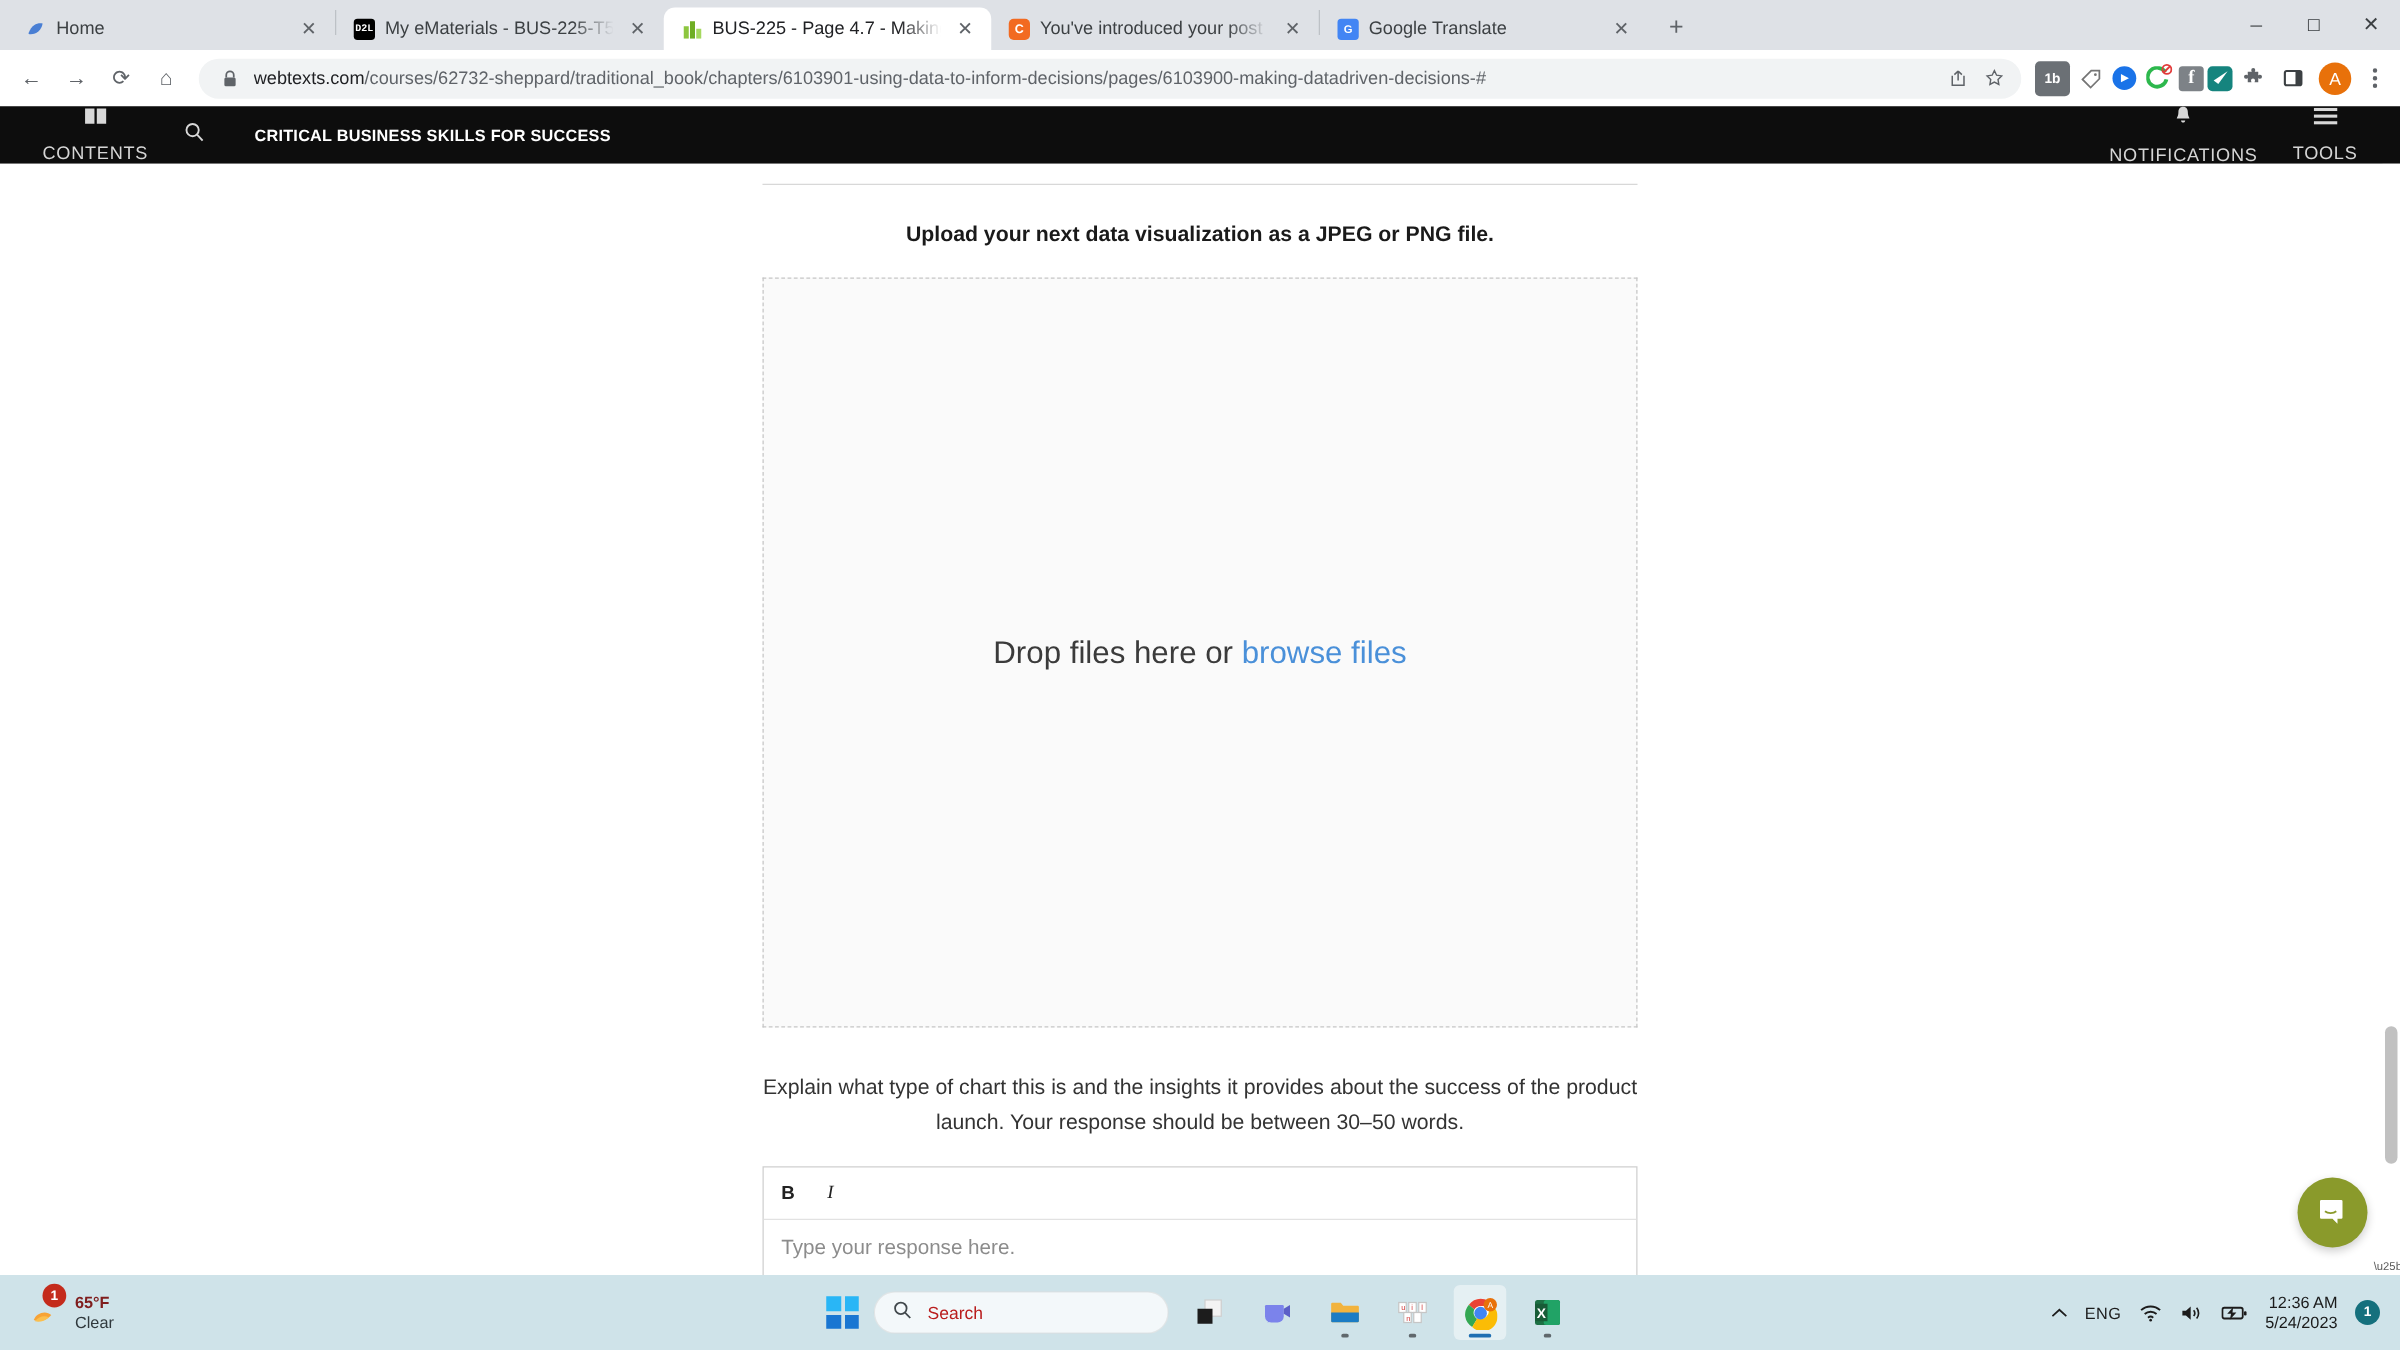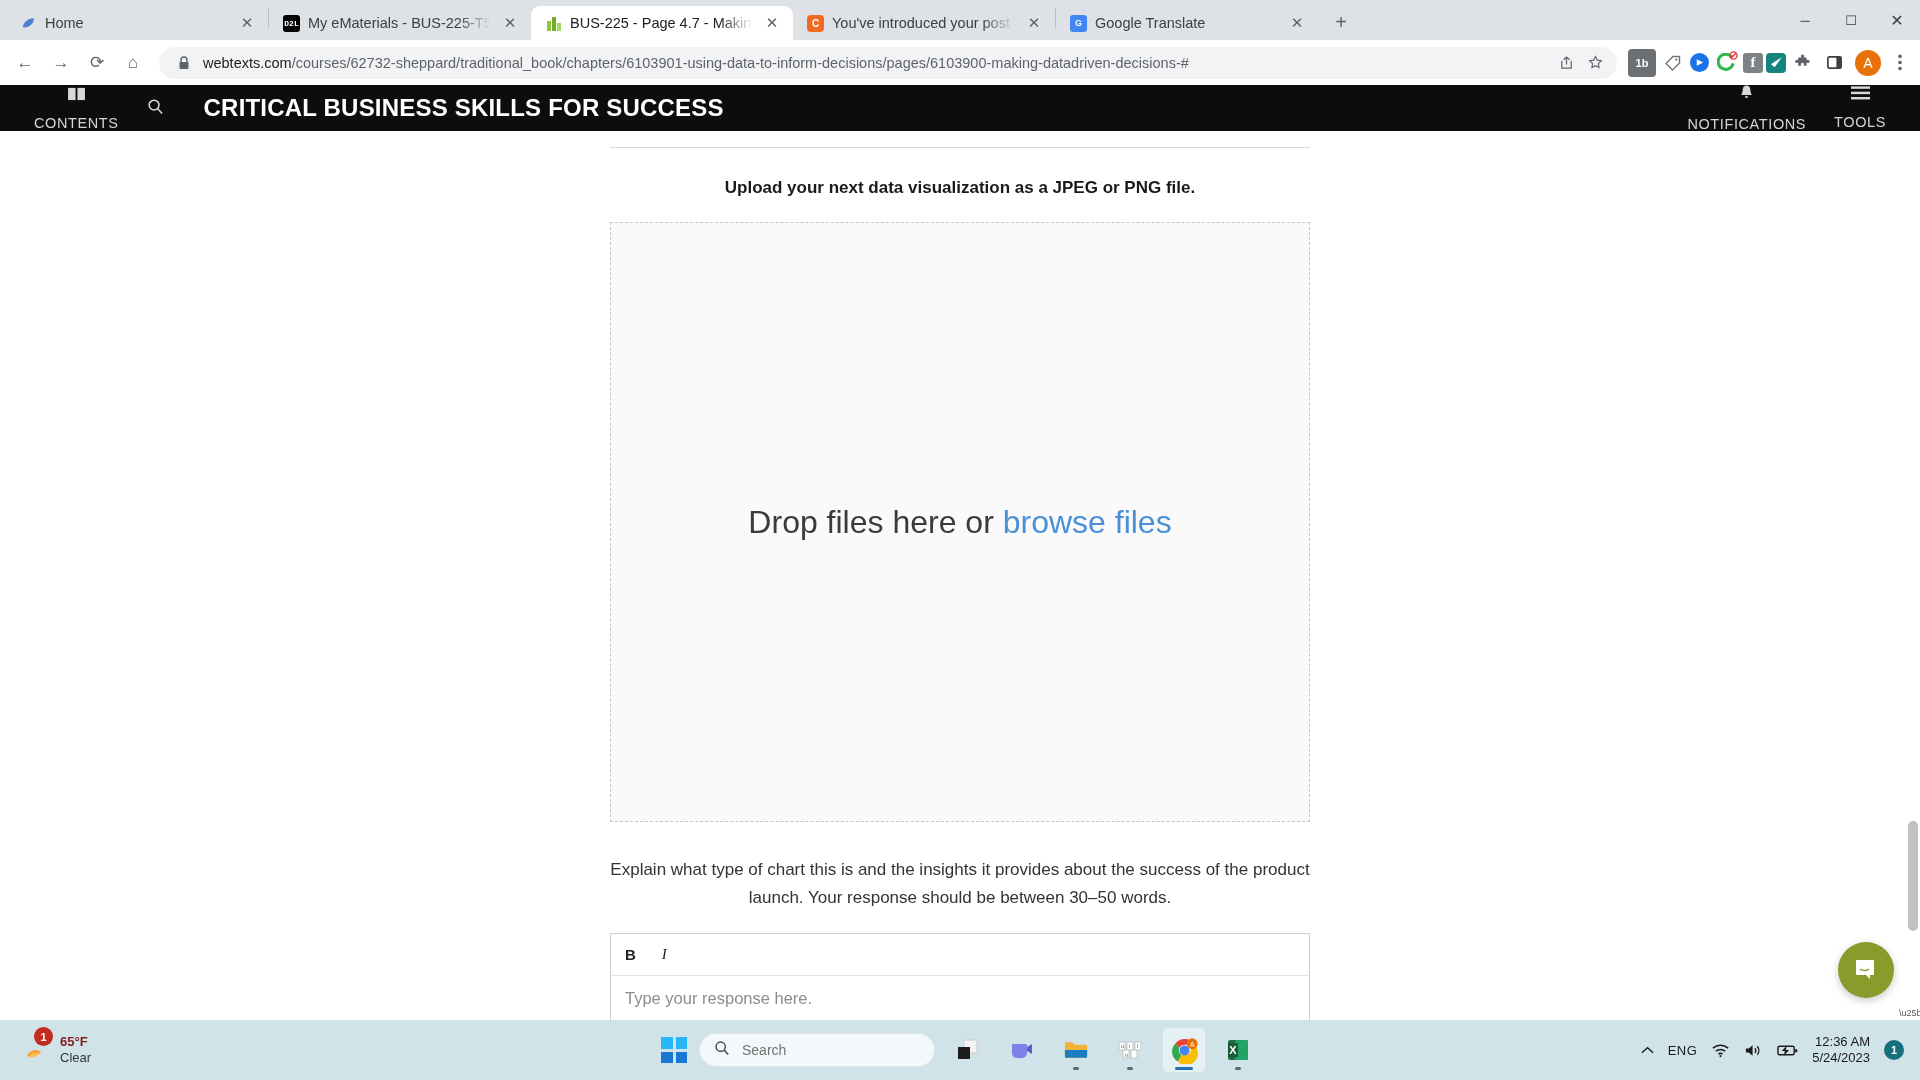--- a/index.html
+++ b/index.html
@@ -119,21 +119,21 @@
     background: #0d0d0d;
     display:flex;
     align-items:center;
     padding: 0 20px;
     color: #ffffff;
   }
   .sh-left { display:flex; align-items:center; gap: 0; }
   .sh-item { display:flex; align-items:center; gap:10px; padding: 0 14px; flex-direction: column; }
   .sh-label { font-size: 14.5px; letter-spacing: .6px; color:#d6d6d6; font-family:"Liberation Sans", sans-serif; }
   .sh-title {
-    font-size: 24px; font-weight: bold; letter-spacing:.2px;
+    font-size: 13px; font-weight: bold; letter-spacing:.2px;
     margin-left: 26px; color:#ffffff;
   }
   .sh-right { margin-left:auto; display:flex; align-items:center; }
 
   
   .page {
     height: calc(1020px - 40px - 45px - 46px);
     background: #ffffff;
     overflow: hidden;
     position: relative;
@@ -152,21 +152,21 @@
     font-weight: 600;
     margin-bottom: 24px;
   }
   .dropzone {
     height: 600px;
     border: 1px dashed #c6c6c6;
     background: #fafafa;
     display:flex; align-items:center; justify-content:center;
     margin-bottom: 34px;
   }
-  .dz-text { font-size: 32px; color: #3b3b3b; font-weight: 300;}
+  .dz-text { font-size: 25px; color: #3b3b3b; font-weight: 300;}
   .dz-link { color: #4a90d9; font-weight: 300; }
   .explain-text {
     font-size: 17px;
     color: #333333;
     line-height: 1.62;
     margin-bottom: 22px;
   }
   .editor { border: 1px solid #cfcfcf; background:#fff; }
   .editor-toolbar {
     height: 42px; display:flex; align-items:center;
@@ -225,21 +225,21 @@
   .win-logo i:nth-child(1){background:#29b6f6;}
   .win-logo i:nth-child(2){background:#29b6f6;}
   .win-logo i:nth-child(3){background:#1976d2;}
   .win-logo i:nth-child(4){background:#1976d2;}
   .search-pill {
     width: 236px; height: 34px; border-radius: 17px;
     background: rgba(255,255,255,.75);
     border: 1px solid rgba(0,0,0,.08);
     display:flex; align-items:center; gap:12px; padding-left:14px;
   }
-  .search-pill .s-txt { font-size: 14px; color:#737373; }
+  .search-pill .s-txt { font-size: 14px; color:#b91c1c; }
   .tb-app {
     width: 42px; height: 44px; border-radius: 5px;
     display:flex; align-items:center; justify-content:center;
     position: relative;
   }
   .tb-app.active { background: rgba(255,255,255,.45); }
   .tb-app .underline {
     position:absolute; bottom: 2px; left:50%; transform:translateX(-50%);
     height: 3px; border-radius:2px; background: #60686c; width: 6px;
   }

